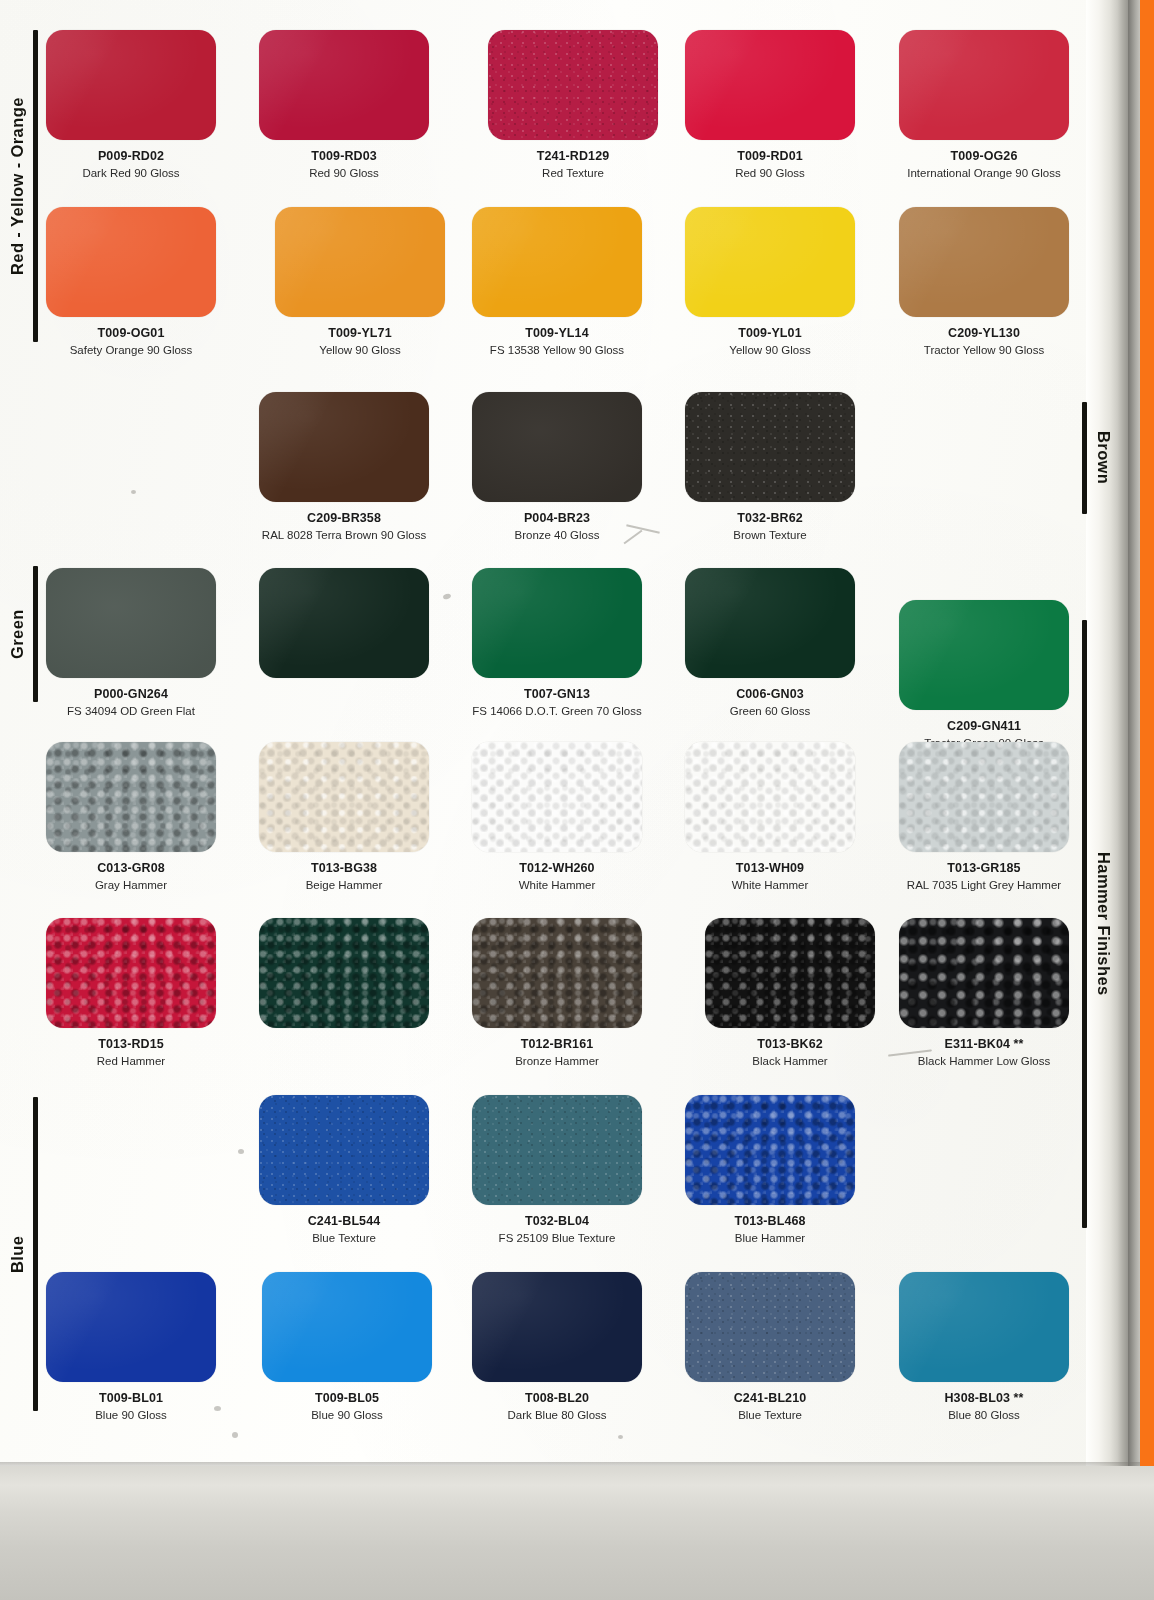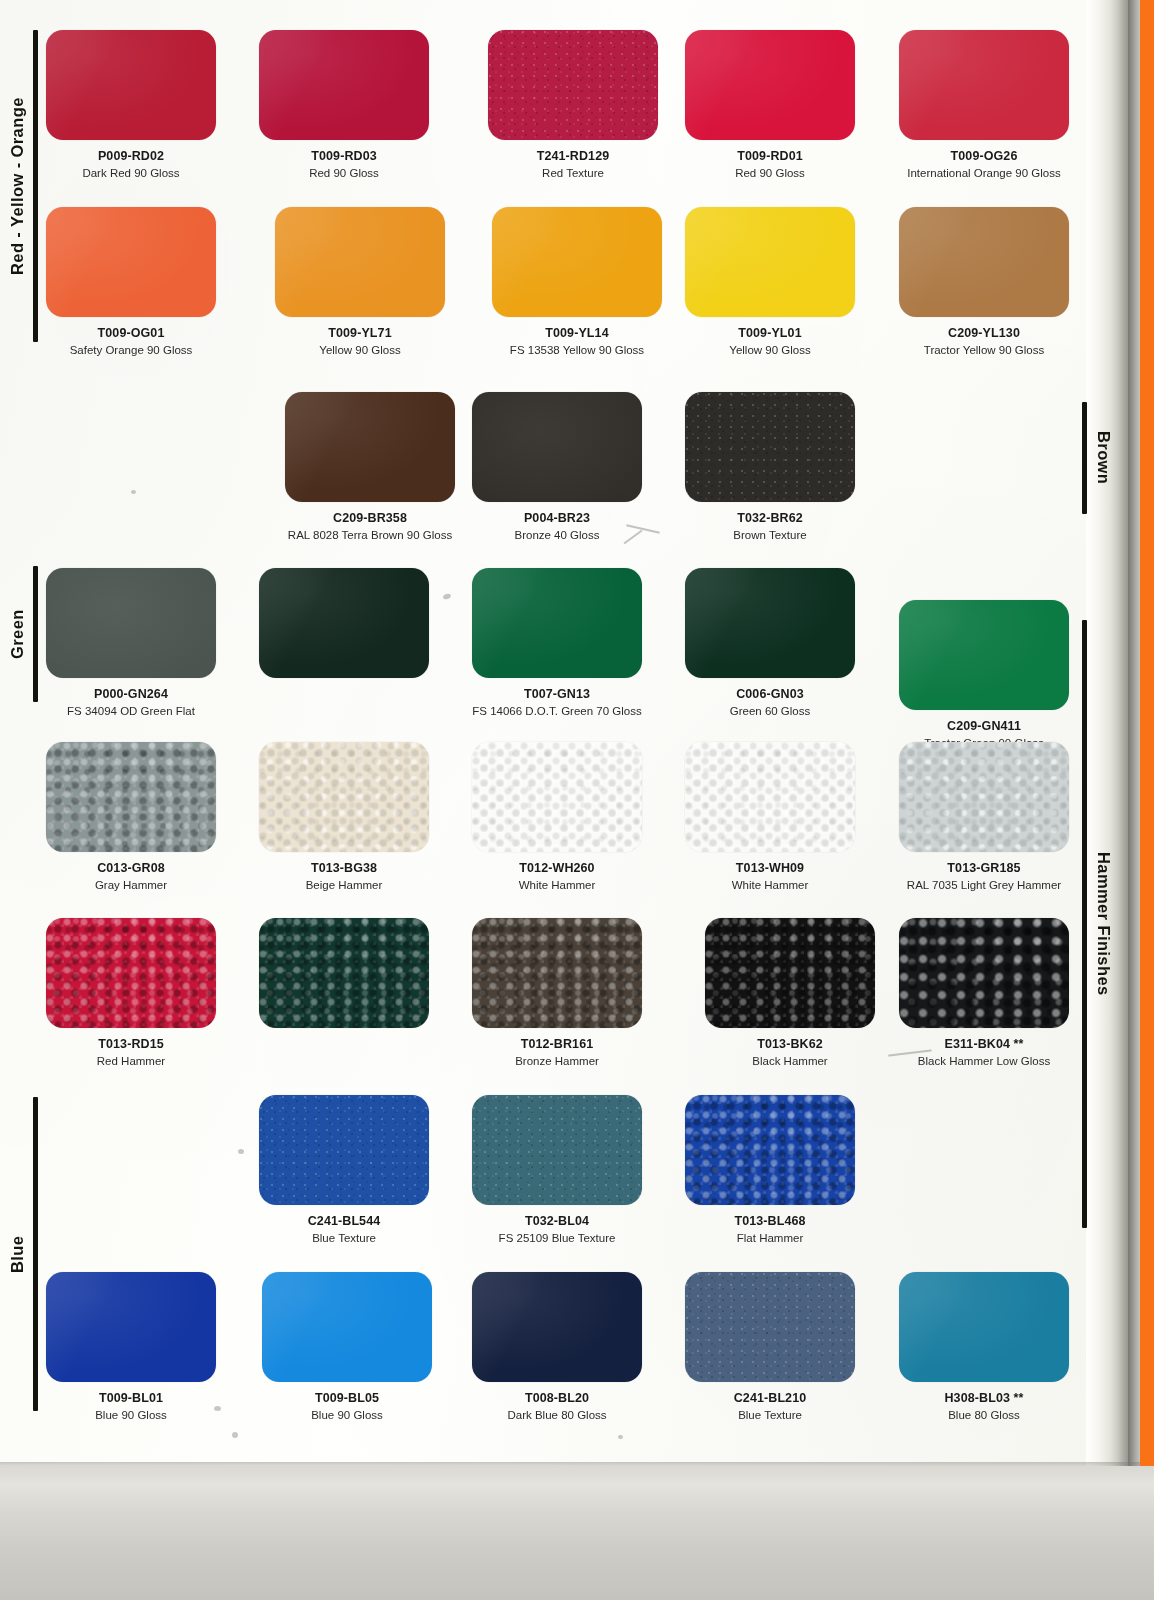--- a/index.html
+++ b/index.html
@@ -224,21 +224,21 @@
       <div class="swatch-cell" style="left: 275px; top: 207px;">
         <div class="chip fin-gloss">
           <div class="base" style="background: rgb(233, 147, 35);"></div>
           <div class="tex"></div>
         </div>
         <div class="caption">
           <div class="code">T009-YL71</div>
           <div class="desc">Yellow 90 Gloss</div>
         </div>
       </div>
-      <div class="swatch-cell" style="left: 472px; top: 207px; margin-left: 20px;">
+      <div class="swatch-cell" style="left: 472px; top: 207px;">
         <div class="chip fin-gloss">
           <div class="base" style="background: rgb(237, 163, 18);"></div>
           <div class="tex"></div>
         </div>
         <div class="caption">
           <div class="code">T009-YL14</div>
           <div class="desc">FS 13538 Yellow 90 Gloss</div>
         </div>
       </div>
       <div class="swatch-cell" style="left: 685px; top: 207px;">
@@ -254,21 +254,21 @@
       <div class="swatch-cell" style="left: 899px; top: 207px;">
         <div class="chip fin-gloss">
           <div class="base" style="background: rgb(173, 122, 70);"></div>
           <div class="tex"></div>
         </div>
         <div class="caption">
           <div class="code">C209-YL130</div>
           <div class="desc">Tractor Yellow 90 Gloss</div>
         </div>
       </div>
-      <div class="swatch-cell" style="left: 259px; top: 392px; margin-left: 26px;">
+      <div class="swatch-cell" style="left: 259px; top: 392px;">
         <div class="chip fin-gloss">
           <div class="base" style="background: rgb(75, 45, 29);"></div>
           <div class="tex"></div>
         </div>
         <div class="caption">
           <div class="code">C209-BR358</div>
           <div class="desc">RAL 8028 Terra Brown 90 Gloss</div>
         </div>
       </div>
       <div class="swatch-cell" style="left: 472px; top: 392px;">
@@ -453,21 +453,21 @@
           <div class="desc">FS 25109 Blue Texture</div>
         </div>
       </div>
       <div class="swatch-cell" style="left: 685px; top: 1095px;">
         <div class="chip fin-hammer">
           <div class="base" style="background: rgb(23, 67, 166);"></div>
           <div class="tex"></div>
         </div>
         <div class="caption">
           <div class="code">T013-BL468</div>
-          <div class="desc">Flat Hammer</div>
+          <div class="desc">Blue Hammer</div>
         </div>
       </div>
       <div class="swatch-cell" style="left: 46px; top: 1272px;">
         <div class="chip fin-gloss">
           <div class="base" style="background: rgb(20, 54, 162);"></div>
           <div class="tex"></div>
         </div>
         <div class="caption">
           <div class="code">T009-BL01</div>
           <div class="desc">Blue 90 Gloss</div>

